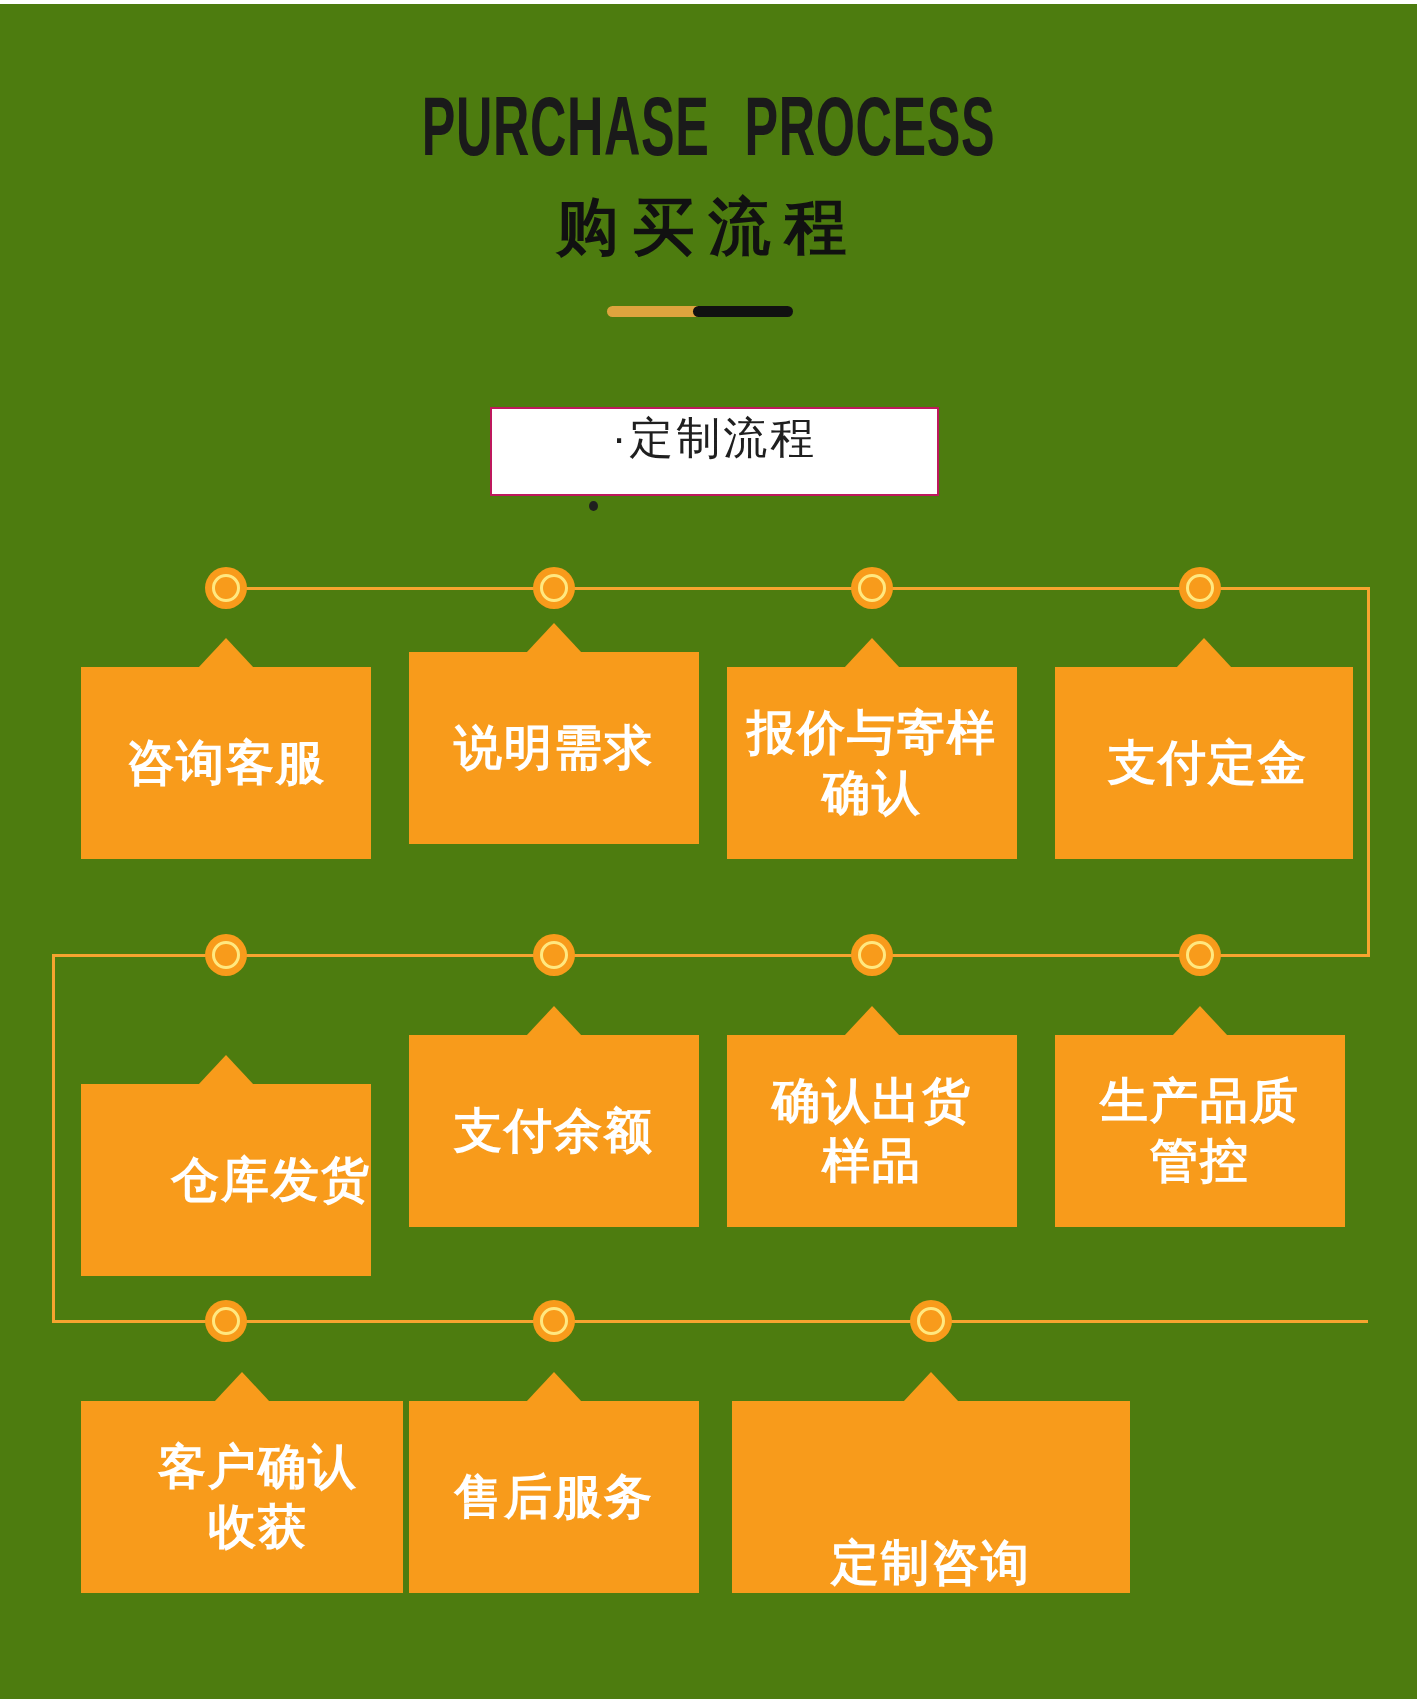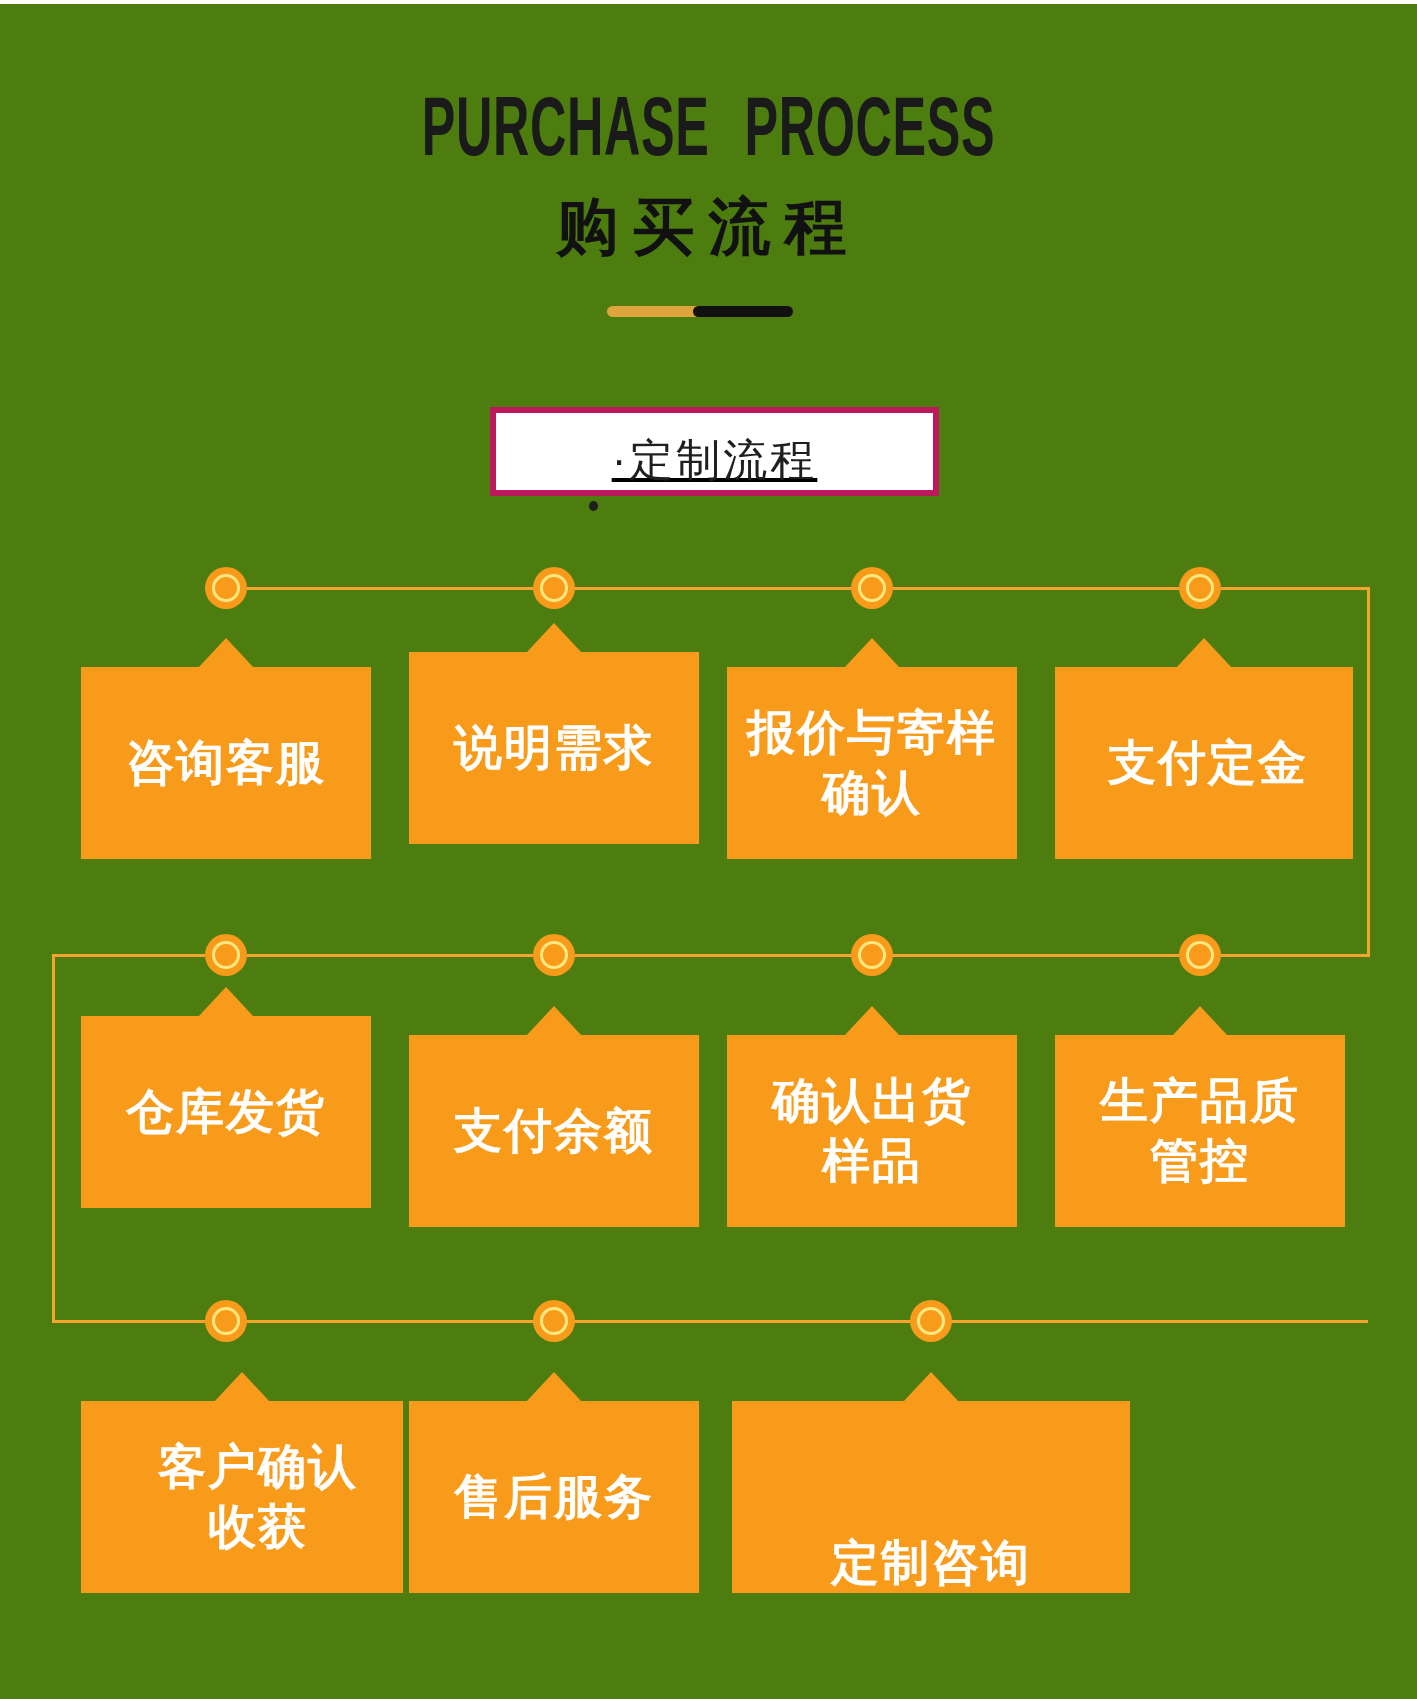--- a/index.html
+++ b/index.html
@@ -29,22 +29,22 @@
     font-size:62px;line-height:70px;font-weight:900;
     letter-spacing:14px;
     color:#111111;
     white-space:nowrap;
   }
   .divider{position:absolute;left:607px;top:302px;width:186px;height:11px;}
   .divider .gold{position:absolute;left:0;top:0;width:100px;height:11px;background:#DEA43E;border-radius:6px;}
   .divider .blk{position:absolute;left:86px;top:0;width:100px;height:11px;background:#111111;border-radius:6px;}
   .section-box{
     position:absolute;left:490px;top:403px;width:449px;height:89px;
-    box-sizing:border-box;border:6px solid #be185d;background:#ffffff;
-    display:flex;align-items:flex-end;justify-content:center;text-decoration:underline;
+    box-sizing:border-box;border:2px solid #be185d;background:#ffffff;
+    display:flex;align-items:flex-start;justify-content:center;
   }
   .section-box .lbl{
     font-size:44px;color:#1f1f1f;letter-spacing:3px;font-weight:500;white-space:nowrap;
   }
   .bullet-dot{
     position:absolute;left:589px;top:497px;width:9px;height:10px;
     background:#1f1f1f;border-radius:50%;
   }
   
   .hline,.vline{position:absolute;background:#F7A42F;z-index:1;}
@@ -153,21 +153,21 @@
       <span>确认</span>
     </div>
   </div>
   <div class="box" style="left:1055px;top:663px;padding-left:8px;">
     <div class="tri"></div>
     <div class="box-label">
       <span>支付定金</span>
     </div>
   </div>
 
-  <div class="box" style="left:81px;top:1012px;">
+  <div class="box" style="left:81px;top:1080px;justify-content:flex-end;">
     <div class="tri"></div>
     <div class="box-label">
       <span>仓库发货</span>
     </div>
   </div>
   <div class="box" style="left:409px;top:1031px;">
     <div class="tri"></div>
     <div class="box-label">
       <span>支付余额</span>
     </div>

